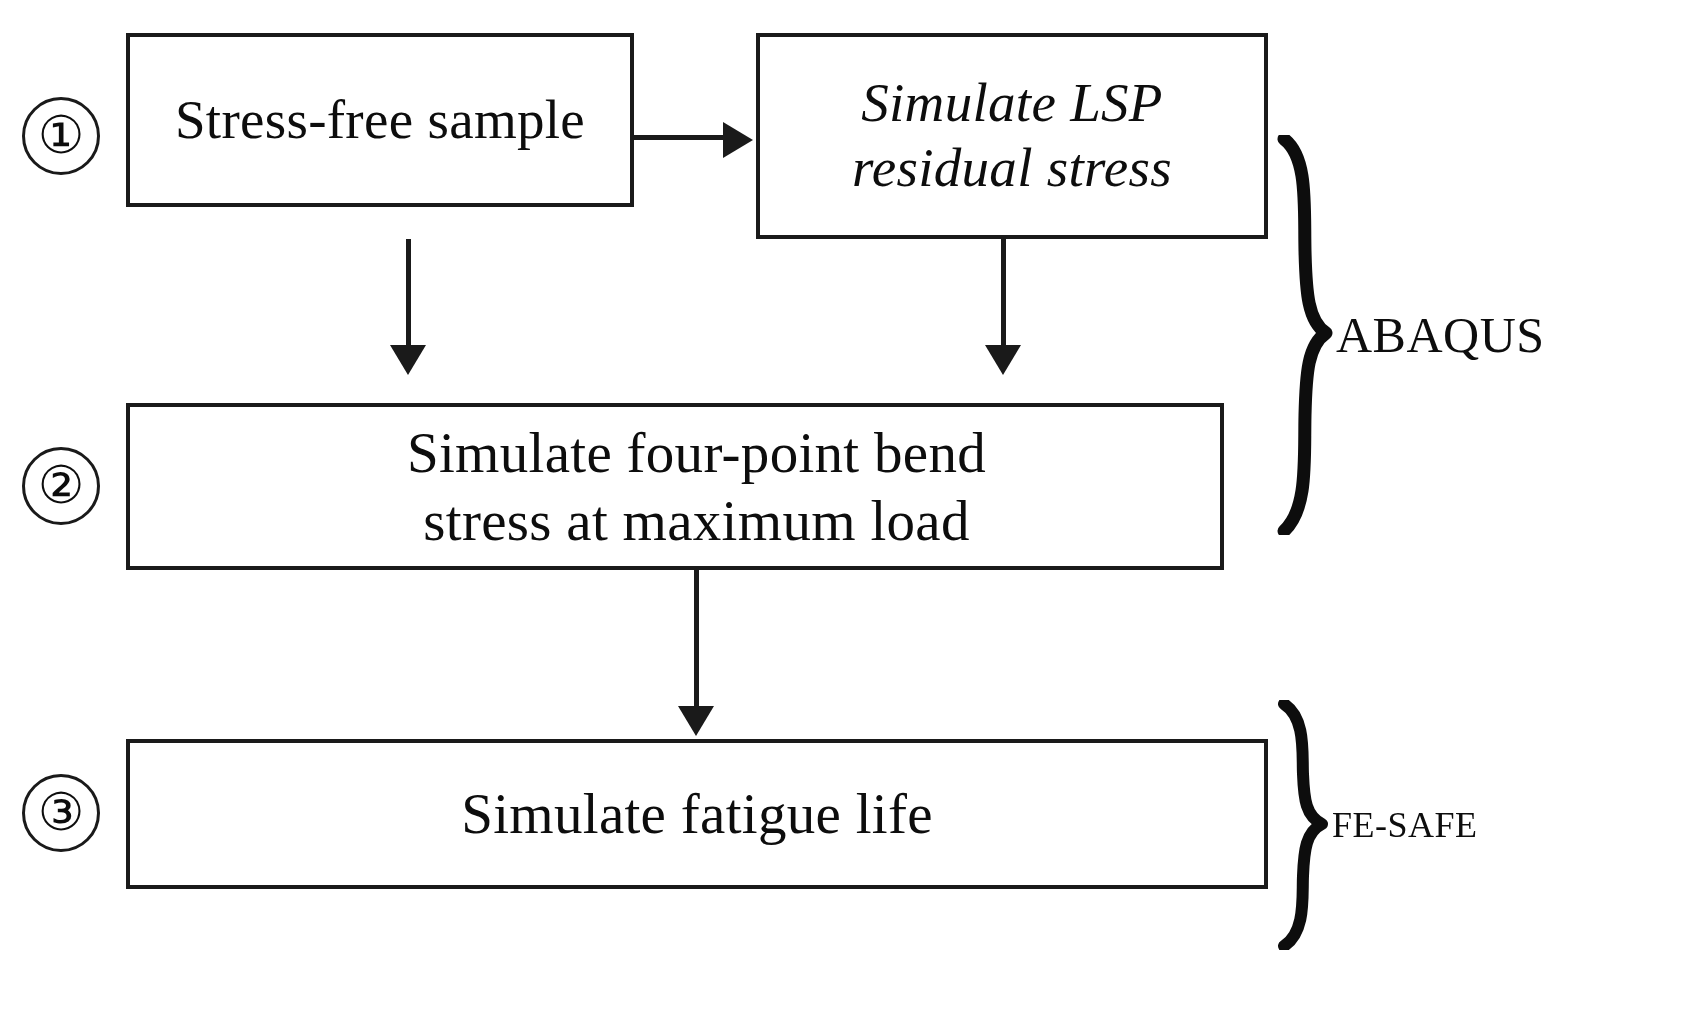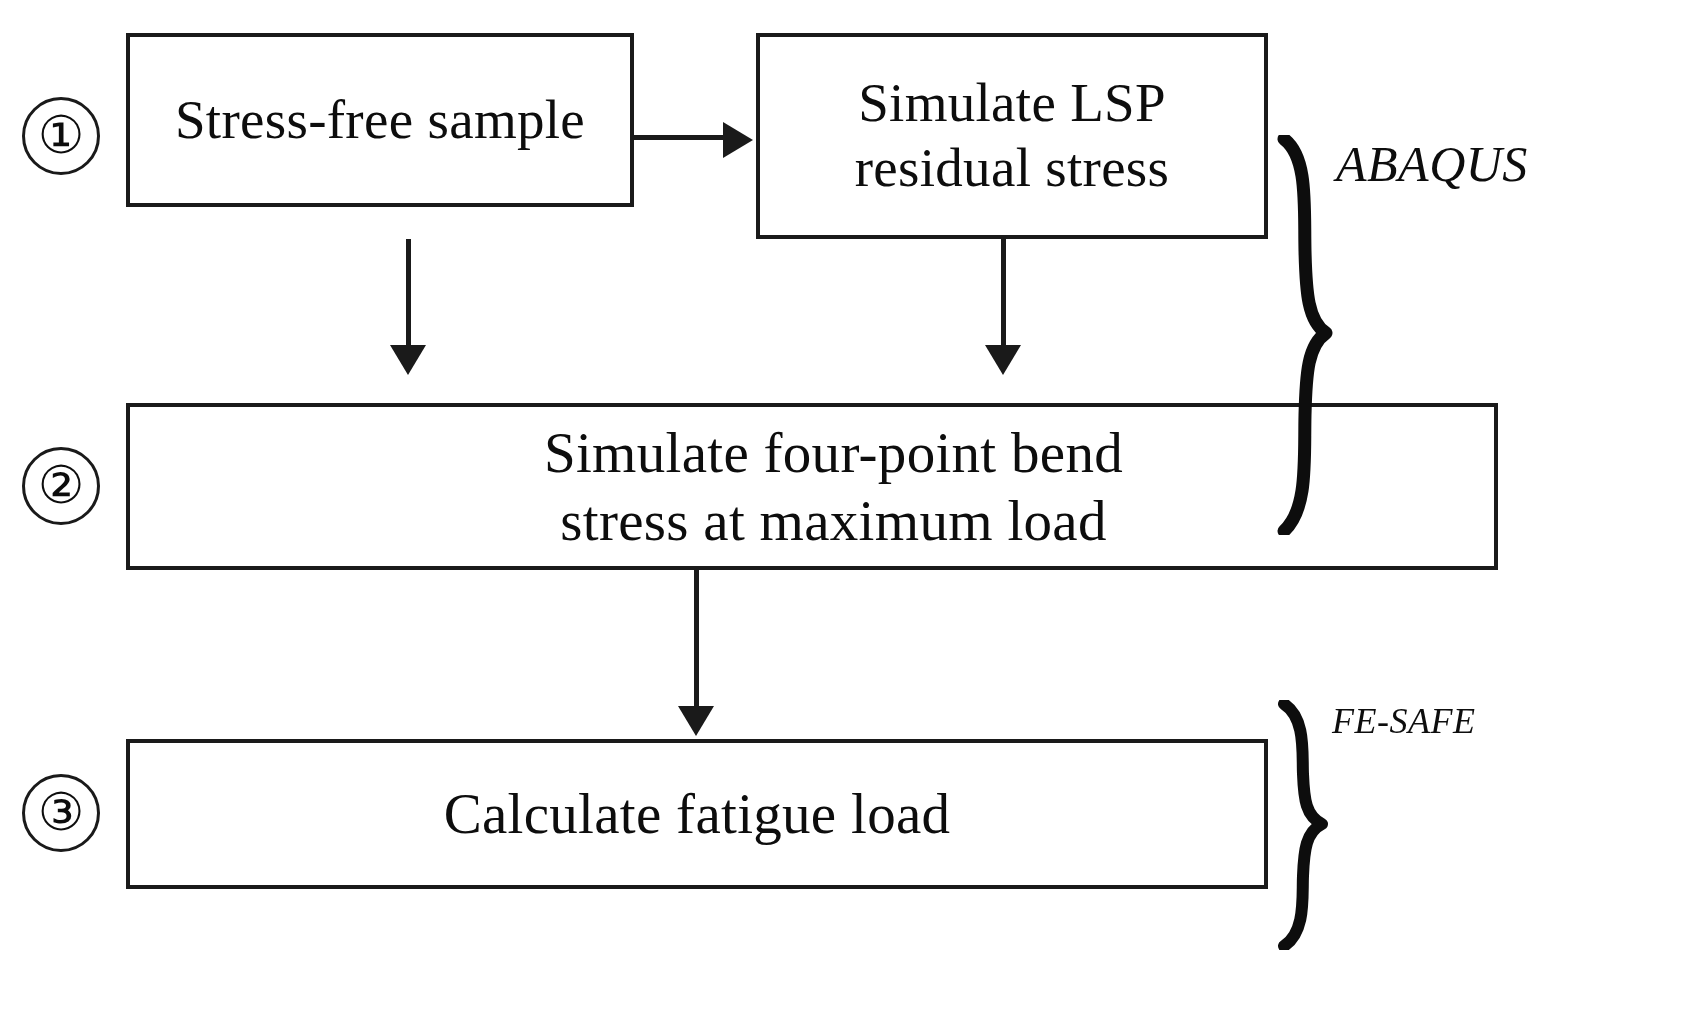--- a/index.html
+++ b/index.html
@@ -34,24 +34,24 @@
     font-family: "Liberation Serif", "DejaVu Serif", serif;
     color: #0d0d0d;
     line-height: 1.18;
     white-space: pre-line;
     letter-spacing: 0.3px;
   }
 
   #box-stress-free      { left: 126px;  top: 33px;  width: 508px; height: 174px; }
   #box-stress-free .ptext { font-size: 55px; }
 
-  #box-lsp-residual     { left: 756px;  top: 33px;  width: 512px; height: 206px; }
+  #box-lsp-residual     { left: 756px;  top: 33px;  width: 512px; height: 206px; font-style: italic; }
   #box-lsp-residual .ptext { font-size: 55px; }
 
-  #box-four-point-bend  { left: 126px;  top: 403px; width: 1372px; height: 167px; padding-left: 43px; }
+  #box-four-point-bend  { left: 126px;  top: 403px; width: 1098px; height: 167px; padding-left: 43px; }
   #box-four-point-bend .ptext { font-size: 57px; }
 
   #box-fatigue-life     { left: 126px;  top: 739px; width: 1142px; height: 150px; }
   #box-fatigue-life .ptext { font-size: 57px; }
 
   
   .step-circle {
     position: absolute;
     width: 78px;
     height: 78px;
@@ -111,21 +111,21 @@
   #conn-v-2 .arrow-down  { left: 985px;  top: 345px; }
 
   
   #conn-v-3 .conn-line-v { left: 694px; top: 570px; height: 140px; }
   #conn-v-3 .arrow-down  { left: 678px; top: 706px; }
 
   
   .brace-group {
     position: absolute;
     display: flex;
-    font-style: italic;
+    align-items: center;
   }
   .brace-svg { display: block; }
   .brace-label {
     font-family: "Liberation Serif", "DejaVu Serif", serif;
     color: #0d0d0d;
     white-space: nowrap;
     letter-spacing: 0.5px;
   }
   #brace-abaqus  { left: 1274px; top: 135px; }
   #brace-abaqus .brace-label { font-size: 50px; margin-left: 2px; }
@@ -151,21 +151,21 @@
     <span class="ptext">Simulate LSP
 residual stress</span>
   </div>
 
   <div class="pbox" id="box-four-point-bend">
     <span class="ptext">Simulate four-point bend
 stress at maximum load</span>
   </div>
 
   <div class="pbox" id="box-fatigue-life">
-    <span class="ptext">Calculate fatigue load</span>
+    <span class="ptext">Simulate fatigue life</span>
   </div>
 
   <div class="conn" id="conn-h-1">
     <div class="conn-line-h"></div>
     <div class="arrow-right"></div>
   </div>
 
   <div class="conn" id="conn-v-1">
     <div class="conn-line-v"></div>
     <div class="arrow-down"></div>

